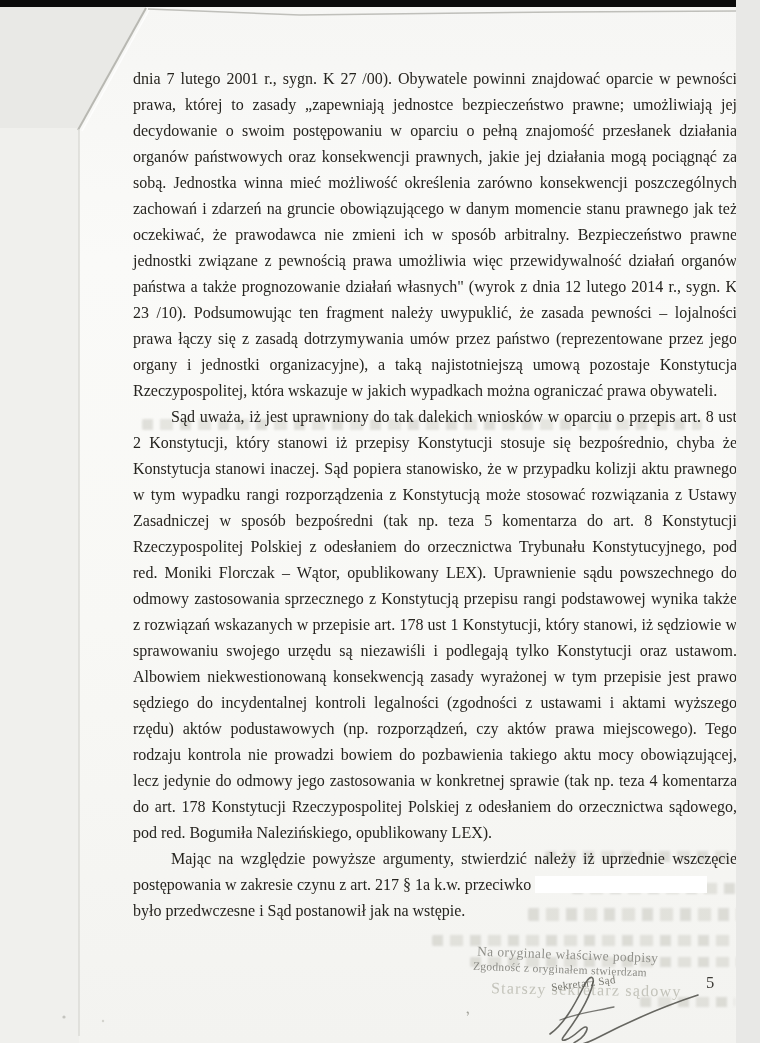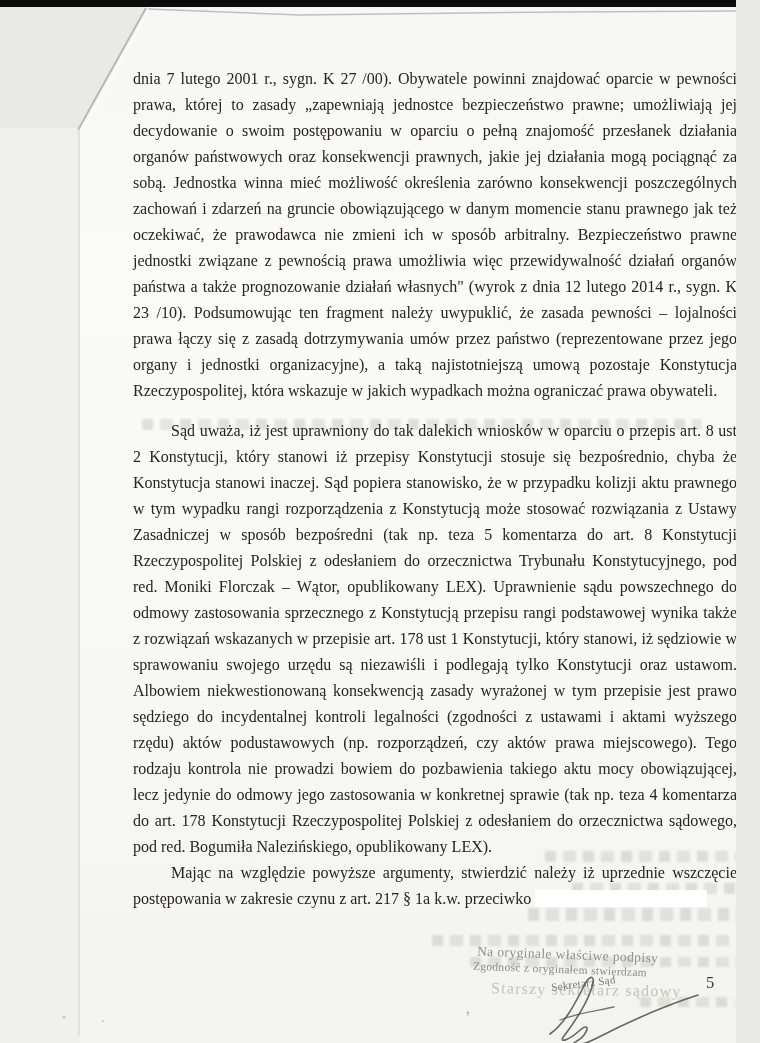--- a/index.html
+++ b/index.html
@@ -10,21 +10,21 @@
     background:linear-gradient(180deg,#f6f6f4 0%,#fafaf8 25%,#f8f8f5 60%,#f3f3f0 100%);
     font-family:"Liberation Serif","DejaVu Serif",serif;
   }
   .artifacts{position:absolute;inset:0;z-index:1;pointer-events:none;}
   .content{
     position:absolute;left:133px;top:66px;width:604px;z-index:2;
     color:#26241f;font-size:16px;line-height:26px;text-align:justify;
   }
   .content p{margin:0;}
   .content p.indent{text-indent:38px;}
-  .content p.gap-top{margin-top:14px;}
+  .content p.gap-top{margin-top:0;}
   .redaction{
     display:inline-block;width:172px;height:17px;background:#ffffff;
     vertical-align:-3px;
   }
   .ghost{
     position:absolute;z-index:0;border-radius:2px;
     background:repeating-linear-gradient(90deg,
       rgba(152,150,138,.26) 0 11px, rgba(152,150,138,0) 11px 18px,
       rgba(152,150,138,.20) 18px 31px, rgba(152,150,138,0) 31px 38px);
     filter:blur(1.3px);
@@ -83,20 +83,21 @@
   <div class="ghost" style="left:572px;top:883px;width:165px;height:11px"></div>
   <div class="ghost" style="left:528px;top:908px;width:212px;height:13px"></div>
   <div class="ghost" style="left:432px;top:935px;width:303px;height:11px"></div>
   <div class="ghost" style="left:470px;top:957px;width:268px;height:10px"></div>
   <div class="ghost" style="left:640px;top:997px;width:95px;height:10px"></div>
 
   <div class="content">
     <p>dnia 7 lutego 2001 r., sygn. K 27 /00). Obywatele powinni znajdować oparcie w pewności prawa, której to zasady „zapewniają jednostce bezpieczeństwo prawne; umożliwiają jej decydowanie o swoim postępowaniu w oparciu o pełną znajomość przesłanek działania organów państwowych oraz konsekwencji prawnych, jakie jej działania mogą pociągnąć za sobą. Jednostka winna mieć możliwość określenia zarówno konsekwencji poszczególnych zachowań i zdarzeń na gruncie obowiązującego w danym momencie stanu prawnego jak też oczekiwać, że prawodawca nie zmieni ich w sposób arbitralny. Bezpieczeństwo prawne jednostki związane z pewnością prawa umożliwia więc przewidywalność działań organów państwa a także prognozowanie działań własnych" (wyrok z dnia 12 lutego 2014 r., sygn. K 23 /10). Podsumowując ten fragment należy uwypuklić, że zasada pewności – lojalności prawa łączy się z zasadą dotrzymywania umów przez państwo (reprezentowane przez jego organy i jednostki organizacyjne), a taką najistotniejszą umową pozostaje Konstytucja Rzeczypospolitej, która wskazuje w jakich wypadkach można ograniczać prawa obywateli.</p>
     <p class="indent gap-top">Sąd uważa, iż jest uprawniony do tak dalekich wniosków w oparciu o przepis art. 8 ust 2 Konstytucji, który stanowi iż przepisy Konstytucji stosuje się bezpośrednio, chyba że Konstytucja stanowi inaczej. Sąd popiera stanowisko, że w przypadku kolizji aktu prawnego w tym wypadku rangi rozporządzenia z Konstytucją może stosować rozwiązania z Ustawy Zasadniczej w sposób bezpośredni (tak np. teza 5 komentarza do art. 8 Konstytucji Rzeczypospolitej Polskiej z odesłaniem do orzecznictwa Trybunału Konstytucyjnego, pod red. Moniki Florczak – Wątor, opublikowany LEX). Uprawnienie sądu powszechnego do odmowy zastosowania sprzecznego z Konstytucją przepisu rangi podstawowej wynika także z rozwiązań wskazanych w przepisie art. 178 ust 1 Konstytucji, który stanowi, iż sędziowie w sprawowaniu swojego urzędu są niezawiśli i podlegają tylko Konstytucji oraz ustawom. Albowiem niekwestionowaną konsekwencją zasady wyrażonej w tym przepisie jest prawo sędziego do incydentalnej kontroli legalności (zgodności z ustawami i aktami wyższego rzędu) aktów podustawowych (np. rozporządzeń, czy aktów prawa miejscowego). Tego rodzaju kontrola nie prowadzi bowiem do pozbawienia takiego aktu mocy obowiązującej, lecz jedynie do odmowy jego zastosowania w konkretnej sprawie (tak np. teza 4 komentarza do art. 178 Konstytucji Rzeczypospolitej Polskiej z odesłaniem do orzecznictwa sądowego, pod red. Bogumiła Nalezińskiego, opublikowany LEX).</p>
     <p class="indent"><span>Mając na względzie powyższe argumenty, stwierdzić należy iż uprzednie wszczęcie postępowania w zakresie czynu z art. 217 § 1a k.w. przeciwko</span> <span class="redaction"></span></p>
+    <p>było przedwczesne i Sąd postanowił jak na wstępie.</p>
   </div>
 
   <div class="stamp-layer">
     <div class="cert1">Na oryginale właściwe podpisy</div>
     <div class="cert2">Zgodność z oryginałem stwierdzam</div>
     <div class="stamp-light">Starszy sekretarz sądowy</div>
     <div class="stamp-dark">Sekretarz Sąd</div>
     <div class="pen-tick">’</div>
     <svg class="signature-svg" width="175" height="78" viewBox="0 0 175 78">
       <path d="M12,66 C26,56 36,38 46,18 C52,6 59,6 53,22 C46,42 32,60 26,68

